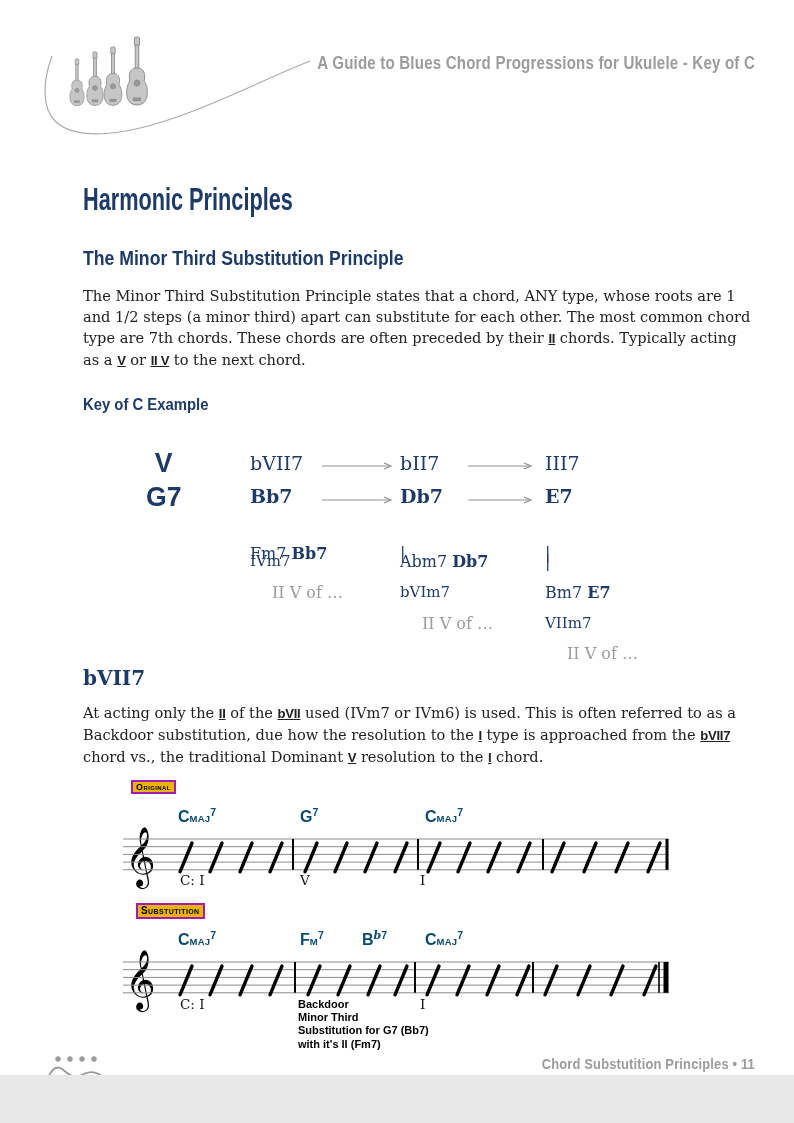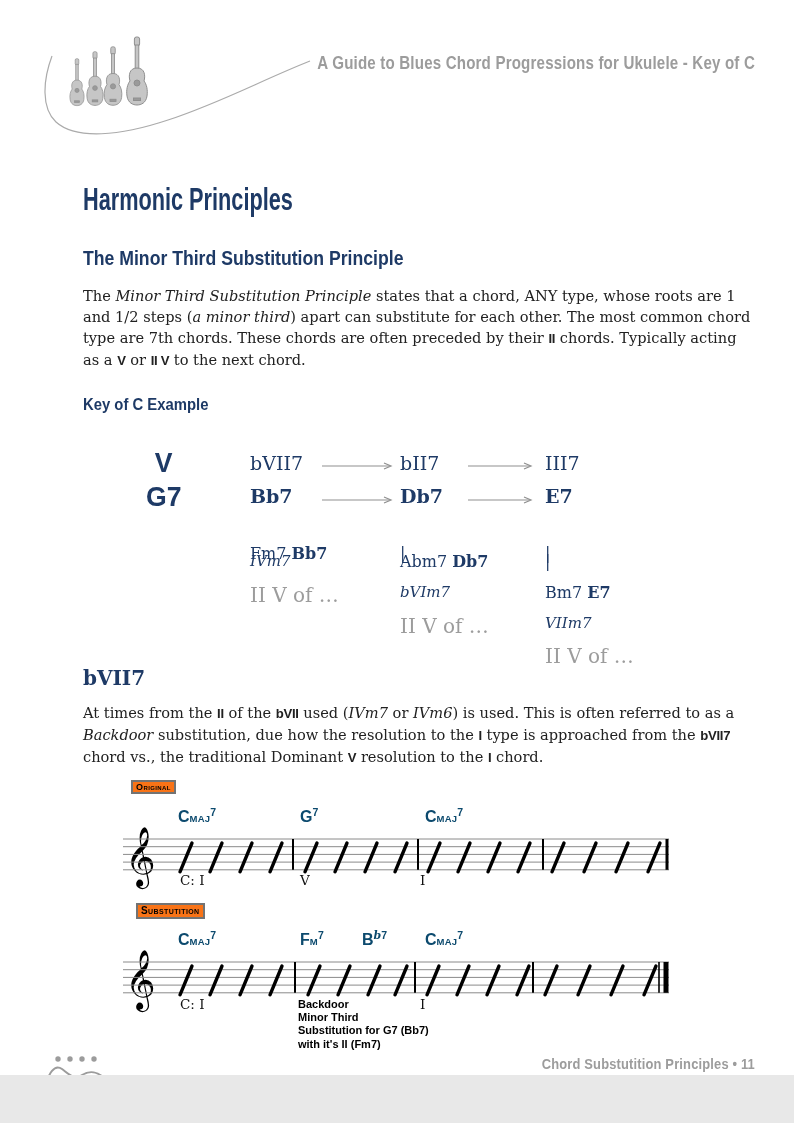--- a/index.html
+++ b/index.html
@@ -25,41 +25,41 @@
   .h2-serif{top:666px;left:83px;font-family:"DejaVu Serif",serif;font-size:20px;
             font-weight:bold;color:var(--navy);}
 
   
   .para{position:absolute;left:83px;width:700px;font-family:"DejaVu Serif",serif;
         font-size:14.6px;line-height:21px;color:var(--ink);white-space:pre-wrap;}
   .p1{top:285px;}
   .p2{top:702px;}
 
   
-  .seg-i{font-style:italic;}
+  .seg-i{}
   .seg-b{font-weight:bold;}
   .seg-g{color:var(--gray);}
-  .seg-bs{font-family:"Liberation Sans",sans-serif;font-weight:bold;font-size:.9em;letter-spacing:-.3px;}
+  .seg-bs{font-family:"Liberation Sans",sans-serif;font-weight:bold;font-size:.9em;letter-spacing:-.3px;text-decoration:underline;}
   .seg-cr{font-size:16px;}
   .seg-cq{font-size:9.5px;text-transform:uppercase;letter-spacing:.2px;}
   .seg-ce{font-size:10.5px;vertical-align:6px;}
   .seg-cf{font-family:"DejaVu Serif",serif;font-style:italic;font-size:11px;vertical-align:6px;}
 
   
   .rootcol{top:446px;left:140px;width:50px;text-align:center;color:var(--navy);
            font-weight:bold;font-size:28px;line-height:34px;transform:scaleX(.95);transform-origin:top left;}
   .cell{position:absolute;font-family:"DejaVu Serif",serif;color:var(--navy);white-space:nowrap;line-height:1.25;}
-  .sz-lg{font-size:19px;} .sz-md{font-size:16px;} .sz-it{font-size:15px;} .sz-sm{font-size:20px;}
+  .sz-lg{font-size:19px;} .sz-md{font-size:16px;} .sz-it{font-size:15px;} .sz-sm{font-size:16px;margin-left:22px;}
   .cx2{left:250px;} .cx3{left:400px;} .cx4{left:545px;}
   .ry1{top:452px;} .ry2{top:485px;} .ry3{top:544px;} .ry4{top:552px;}
   .ry5{top:583px;} .ry6{top:614px;} .ry7{top:644px;}
 
   
-  .tag-box{position:absolute;border:2px solid #737373;padding:0 3px;font-weight:bold;
-           font-variant:small-caps;letter-spacing:.4px;color:#000;background:#f97316;line-height:1.15;}
+  .tag-box{position:absolute;border:2px solid #a21caf;padding:0 3px;font-weight:bold;
+           font-variant:small-caps;letter-spacing:.4px;color:#000;background:#eab308;line-height:1.15;}
   .tag1{top:780px;left:131px;font-size:9px;}
   .tag2{top:903px;left:136px;font-size:10px;}
   .chord-sym{position:absolute;font-weight:bold;color:#0c4a6e;white-space:nowrap;}
   .analysis{position:absolute;font-family:"DejaVu Serif",serif;font-size:13.5px;color:#111;white-space:nowrap;}
   .notation-note{position:absolute;left:298px;top:998px;font-size:11px;font-weight:bold;
                  line-height:13.2px;color:#000;white-space:pre-line;}
 
   
   .footer-text{top:1055px;right:39px;font-size:15px;font-weight:bold;color:var(--gray);
                transform:scaleX(.86);transform-origin:top right;letter-spacing:.2px;}
@@ -154,21 +154,21 @@
           <polyline points="384,497 391,500 384,503"></polyline>
         </g>
       <g>
           <line x1="468" y1="500" x2="530" y2="500"></line>
           <polyline points="524,497 531,500 524,503"></polyline>
         </g>
     </g>
   </svg>
 
   <div class="abs h2-serif">bVII7</div>
-  <div class="para p2"><span>At times from the </span><span class="seg-bs">II</span><span> of the </span><span class="seg-bs">bVII</span><span> used (</span><span class="seg-i">IVm7</span><span> or </span><span class="seg-i">IVm6</span><span>) is used. This is often referred to as a
+  <div class="para p2"><span>At acting only the </span><span class="seg-bs">II</span><span> of the </span><span class="seg-bs">bVII</span><span> used (</span><span class="seg-i">IVm7</span><span> or </span><span class="seg-i">IVm6</span><span>) is used. This is often referred to as a
 </span><span class="seg-i">Backdoor</span><span> substitution, due how the resolution to the </span><span class="seg-bs">I</span><span> type is approached from the </span><span class="seg-bs">bVII7</span><span>
 chord vs., the traditional Dominant </span><span class="seg-bs">V</span><span> resolution to the </span><span class="seg-bs">I</span><span> chord.</span></div>
 
   <div class="tag-box tag1">Original</div>
   <div class="chord-sym" style="left:178px;top:806px"><span class="seg-cr">C</span><span class="seg-cq">maj</span><span class="seg-ce">7</span></div>
   <div class="chord-sym" style="left:300px;top:806px"><span class="seg-cr">G</span><span class="seg-ce">7</span></div>
   <div class="chord-sym" style="left:425px;top:806px"><span class="seg-cr">C</span><span class="seg-cq">maj</span><span class="seg-ce">7</span></div>
 
   <svg class="staff" style="left:113px;top:832px" width="560" height="50" viewBox="0 0 560 50">
     <text x="12" y="42" font-size="52" fill="#000" font-family="DejaVu Sans">𝄞</text>

